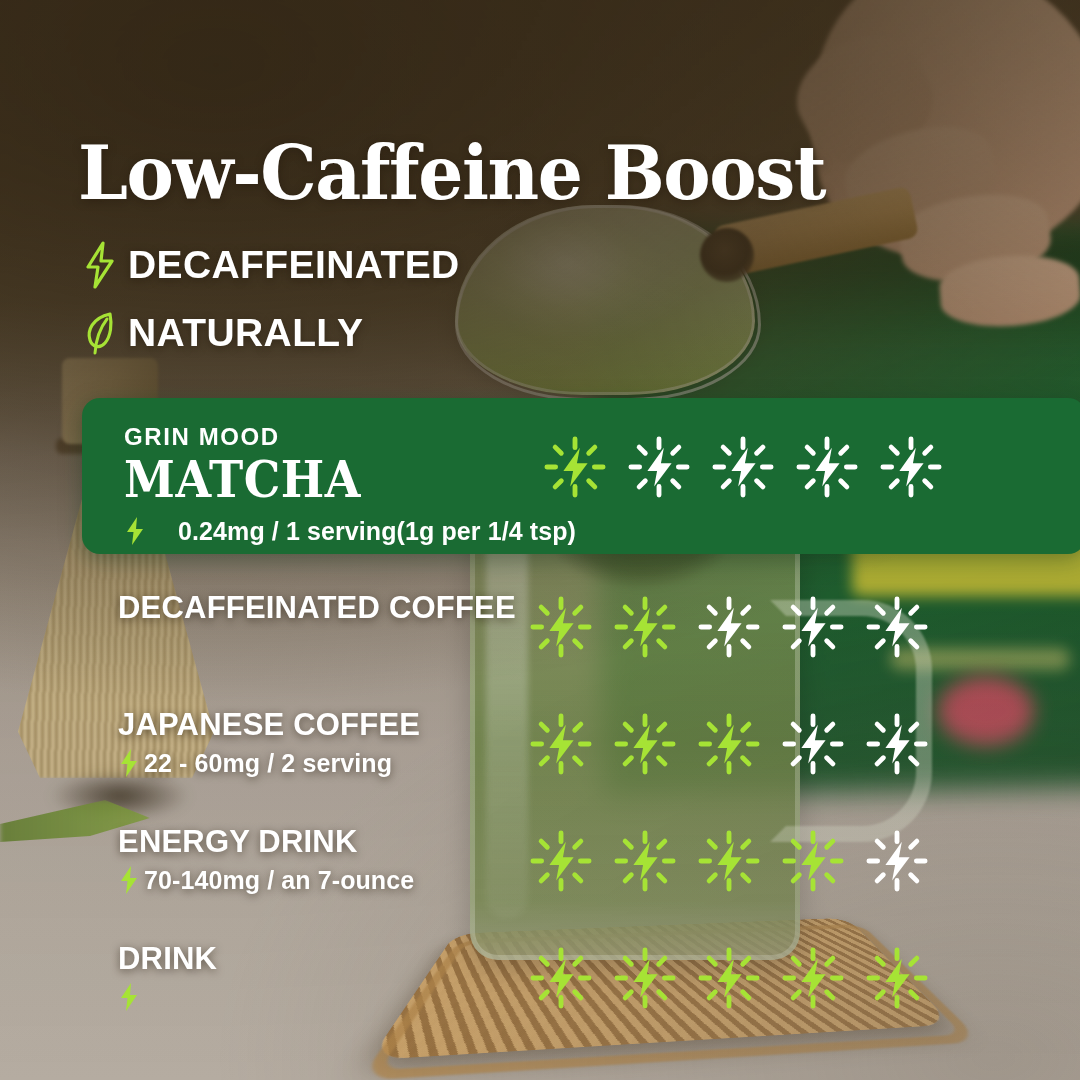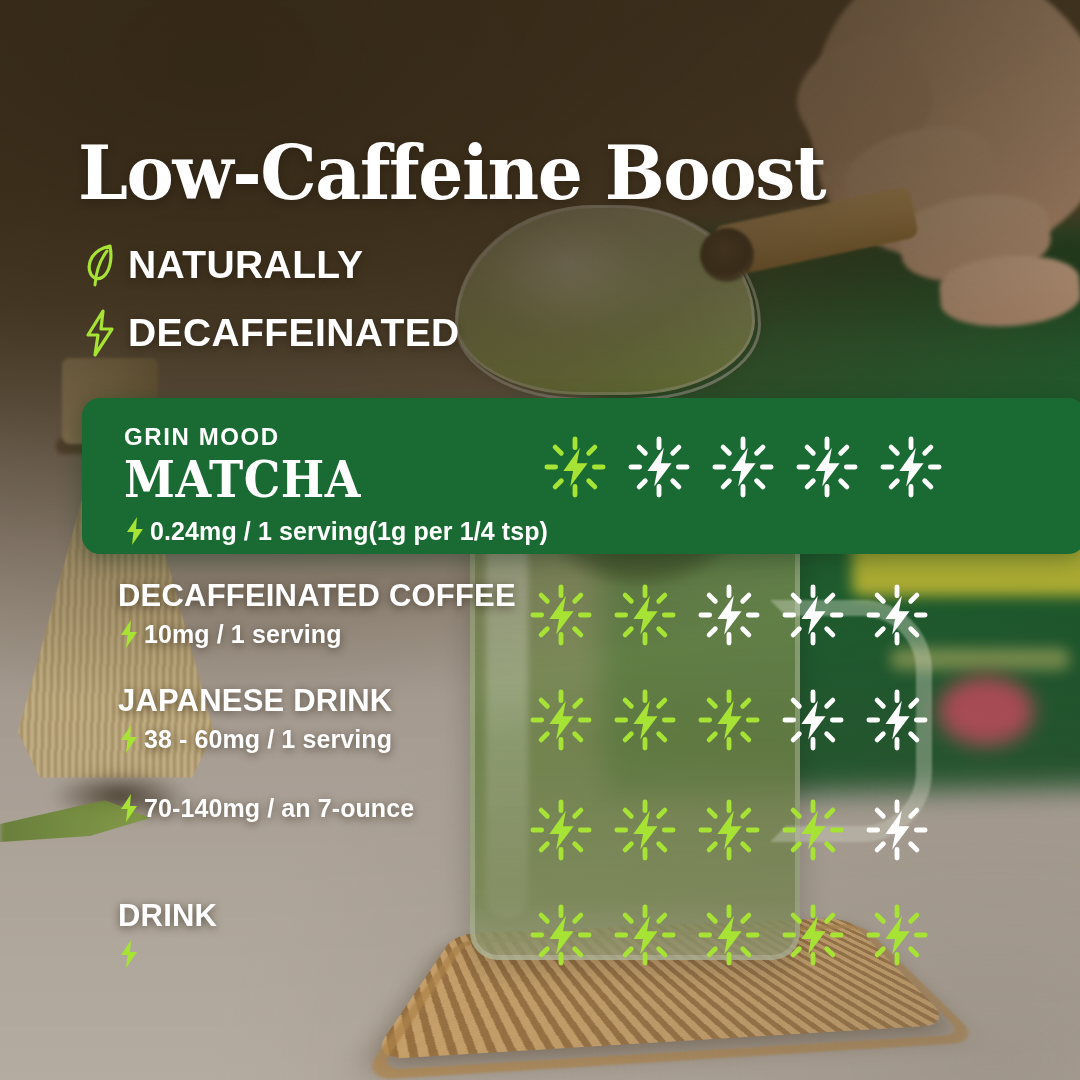--- a/index.html
+++ b/index.html
@@ -249,29 +249,30 @@
   .card-title{
     font-family:"DejaVu Serif", serif;
     font-weight:700;font-size:50px;line-height:56px;color:#ffffff;
     letter-spacing:.5px;transform:scaleX(.92);transform-origin:left center;
     margin-top:2px;
   }
   .card-sub{
     display:flex;align-items:center;margin-top:8px;
     font-size:25px;font-weight:700;color:#ffffff;letter-spacing:.1px;
     white-space:nowrap;
+    gap:28px;
   }
   .card-bolts{position:absolute;left:462px;top:38px;display:flex;gap:22px;}
 
   
   .rows{position:absolute;left:118px;top:578px;width:880px;}
   .row{position:relative;height:105px;}
   .row-name{
     font-size:31px;font-weight:700;color:#ffffff;letter-spacing:.2px;
-    text-shadow:0 2px 8px rgba(30,20,8,.55);white-space:nowrap;
+    text-shadow:0 2px 8px rgba(30,20,8,.55);white-space:nowrap;margin-top:12px;
   }
   .row-sub{
     display:flex;align-items:center;margin-top:5px;
     font-size:25px;font-weight:700;color:#ffffff;letter-spacing:.1px;
     text-shadow:0 2px 8px rgba(30,20,8,.55);white-space:nowrap;
   }
   .row-bolts{position:absolute;left:412px;top:6px;display:flex;gap:22px;}
 
   .inline-bolt{display:inline-flex;margin-right:4px;}
 
@@ -322,38 +323,38 @@
 
     <div class="bg-vignette"></div>
     <div class="photo-warm"></div>
   </div>
 
   <div class="content">
 
     <div class="title">Low-Caffeine Boost</div>
 
     <div class="claims">
+
+      <div class="claim-row">
+        <span class="claim-ico">
+          <svg width="36" height="50" viewBox="0 0 36 50">
+            <path d="M21 3 L6 27 L16 27 L13 47 L30 21 L19 21 Z" fill="none" stroke="#a6e335" stroke-width="3.2" stroke-linejoin="round"></path>
+          </svg>
+        </span>
+        <span class="claim-txt">DECAFFEINATED</span>
+      </div>
 
       <div class="claim-row">
         <span class="claim-ico">
           <svg width="40" height="48" viewBox="0 0 40 48">
             <path d="M30 5 C12 9 7 22 10 31 C12 38 20 40 25 34 C31 27 32 15 30 5 Z" fill="none" stroke="#a6e335" stroke-width="3.2" stroke-linejoin="round"></path>
             <path d="M27 10 C20 19 16 30 15 44" fill="none" stroke="#a6e335" stroke-width="3" stroke-linecap="round"></path>
           </svg>
         </span>
         <span class="claim-txt">NATURALLY</span>
-      </div>
-
-      <div class="claim-row">
-        <span class="claim-ico">
-          <svg width="36" height="50" viewBox="0 0 36 50">
-            <path d="M21 3 L6 27 L16 27 L13 47 L30 21 L19 21 Z" fill="none" stroke="#a6e335" stroke-width="3.2" stroke-linejoin="round"></path>
-          </svg>
-        </span>
-        <span class="claim-txt">DECAFFEINATED</span>
       </div>
 
     </div>
 
     <div class="card">
       <div class="card-inner">
         <div class="card-kicker">GRIN MOOD</div>
         <div class="card-title">MATCHA</div>
         <div class="card-sub">
           <span class="inline-bolt">
@@ -440,27 +441,108 @@
               <path d="M37 12 L20 36 L30 36 L27 52 L45 28 L34 28 Z" fill="#ffffff"></path>
             </svg>
           </span>
         </div>
     </div>
 
     <div class="rows">
 
       <div class="row">
         <div class="row-name">DECAFFEINATED COFFEE</div>
+        <div class="row-bolts">
+            <span>
+              <svg width="62" height="62" viewBox="0 0 64 64">
+                <g stroke="#a6e335" stroke-width="5" stroke-linecap="round">
+                  <line x1="52.00" y1="32.00" x2="61.00" y2="32.00"></line>
+                  <line x1="46.14" y1="46.14" x2="52.51" y2="52.51"></line>
+                  <line x1="32.00" y1="52.00" x2="32.00" y2="61.00"></line>
+                  <line x1="17.86" y1="46.14" x2="11.49" y2="52.51"></line>
+                  <line x1="12.00" y1="32.00" x2="3.00" y2="32.00"></line>
+                  <line x1="17.86" y1="17.86" x2="11.49" y2="11.49"></line>
+                  <line x1="32.00" y1="12.00" x2="32.00" y2="3.00"></line>
+                  <line x1="46.14" y1="17.86" x2="52.51" y2="11.49"></line>
+                </g>
+                <path d="M37 12 L20 36 L30 36 L27 52 L45 28 L34 28 Z" fill="#a6e335"></path>
+              </svg>
+            </span>
+            <span>
+              <svg width="62" height="62" viewBox="0 0 64 64">
+                <g stroke="#a6e335" stroke-width="5" stroke-linecap="round">
+                  <line x1="52.00" y1="32.00" x2="61.00" y2="32.00"></line>
+                  <line x1="46.14" y1="46.14" x2="52.51" y2="52.51"></line>
+                  <line x1="32.00" y1="52.00" x2="32.00" y2="61.00"></line>
+                  <line x1="17.86" y1="46.14" x2="11.49" y2="52.51"></line>
+                  <line x1="12.00" y1="32.00" x2="3.00" y2="32.00"></line>
+                  <line x1="17.86" y1="17.86" x2="11.49" y2="11.49"></line>
+                  <line x1="32.00" y1="12.00" x2="32.00" y2="3.00"></line>
+                  <line x1="46.14" y1="17.86" x2="52.51" y2="11.49"></line>
+                </g>
+                <path d="M37 12 L20 36 L30 36 L27 52 L45 28 L34 28 Z" fill="#a6e335"></path>
+              </svg>
+            </span>
+            <span>
+              <svg width="62" height="62" viewBox="0 0 64 64">
+                <g stroke="#ffffff" stroke-width="5" stroke-linecap="round">
+                  <line x1="52.00" y1="32.00" x2="61.00" y2="32.00"></line>
+                  <line x1="46.14" y1="46.14" x2="52.51" y2="52.51"></line>
+                  <line x1="32.00" y1="52.00" x2="32.00" y2="61.00"></line>
+                  <line x1="17.86" y1="46.14" x2="11.49" y2="52.51"></line>
+                  <line x1="12.00" y1="32.00" x2="3.00" y2="32.00"></line>
+                  <line x1="17.86" y1="17.86" x2="11.49" y2="11.49"></line>
+                  <line x1="32.00" y1="12.00" x2="32.00" y2="3.00"></line>
+                  <line x1="46.14" y1="17.86" x2="52.51" y2="11.49"></line>
+                </g>
+                <path d="M37 12 L20 36 L30 36 L27 52 L45 28 L34 28 Z" fill="#ffffff"></path>
+              </svg>
+            </span>
+            <span>
+              <svg width="62" height="62" viewBox="0 0 64 64">
+                <g stroke="#ffffff" stroke-width="5" stroke-linecap="round">
+                  <line x1="52.00" y1="32.00" x2="61.00" y2="32.00"></line>
+                  <line x1="46.14" y1="46.14" x2="52.51" y2="52.51"></line>
+                  <line x1="32.00" y1="52.00" x2="32.00" y2="61.00"></line>
+                  <line x1="17.86" y1="46.14" x2="11.49" y2="52.51"></line>
+                  <line x1="12.00" y1="32.00" x2="3.00" y2="32.00"></line>
+                  <line x1="17.86" y1="17.86" x2="11.49" y2="11.49"></line>
+                  <line x1="32.00" y1="12.00" x2="32.00" y2="3.00"></line>
+                  <line x1="46.14" y1="17.86" x2="52.51" y2="11.49"></line>
+                </g>
+                <path d="M37 12 L20 36 L30 36 L27 52 L45 28 L34 28 Z" fill="#ffffff"></path>
+              </svg>
+            </span>
+            <span>
+              <svg width="62" height="62" viewBox="0 0 64 64">
+                <g stroke="#ffffff" stroke-width="5" stroke-linecap="round">
+                  <line x1="52.00" y1="32.00" x2="61.00" y2="32.00"></line>
+                  <line x1="46.14" y1="46.14" x2="52.51" y2="52.51"></line>
+                  <line x1="32.00" y1="52.00" x2="32.00" y2="61.00"></line>
+                  <line x1="17.86" y1="46.14" x2="11.49" y2="52.51"></line>
+                  <line x1="12.00" y1="32.00" x2="3.00" y2="32.00"></line>
+                  <line x1="17.86" y1="17.86" x2="11.49" y2="11.49"></line>
+                  <line x1="32.00" y1="12.00" x2="32.00" y2="3.00"></line>
+                  <line x1="46.14" y1="17.86" x2="52.51" y2="11.49"></line>
+                </g>
+                <path d="M37 12 L20 36 L30 36 L27 52 L45 28 L34 28 Z" fill="#ffffff"></path>
+              </svg>
+            </span>
+          </div>
+      </div>
+
+      <div class="row">
+        <div class="row-name">JAPANESE COFFEE</div>
         <div class="row-sub">
           <span class="inline-bolt">
             <svg width="22" height="30" viewBox="0 0 22 30">
                 <path d="M13 1 L3 16 L9.5 16 L8 29 L19 13 L12 13 Z" fill="#a6e335"></path>
               </svg>
           </span>
-          <span>10mg / 1 serving</span>
+          <span>22 - 60mg / 2 serving</span>
         </div>
         <div class="row-bolts">
             <span>
               <svg width="62" height="62" viewBox="0 0 64 64">
                 <g stroke="#a6e335" stroke-width="5" stroke-linecap="round">
                   <line x1="52.00" y1="32.00" x2="61.00" y2="32.00"></line>
                   <line x1="46.14" y1="46.14" x2="52.51" y2="52.51"></line>
                   <line x1="32.00" y1="52.00" x2="32.00" y2="61.00"></line>
                   <line x1="17.86" y1="46.14" x2="11.49" y2="52.51"></line>
                   <line x1="12.00" y1="32.00" x2="3.00" y2="32.00"></line>
@@ -481,31 +563,31 @@
                   <line x1="12.00" y1="32.00" x2="3.00" y2="32.00"></line>
                   <line x1="17.86" y1="17.86" x2="11.49" y2="11.49"></line>
                   <line x1="32.00" y1="12.00" x2="32.00" y2="3.00"></line>
                   <line x1="46.14" y1="17.86" x2="52.51" y2="11.49"></line>
                 </g>
                 <path d="M37 12 L20 36 L30 36 L27 52 L45 28 L34 28 Z" fill="#a6e335"></path>
               </svg>
             </span>
             <span>
               <svg width="62" height="62" viewBox="0 0 64 64">
-                <g stroke="#ffffff" stroke-width="5" stroke-linecap="round">
-                  <line x1="52.00" y1="32.00" x2="61.00" y2="32.00"></line>
-                  <line x1="46.14" y1="46.14" x2="52.51" y2="52.51"></line>
-                  <line x1="32.00" y1="52.00" x2="32.00" y2="61.00"></line>
-                  <line x1="17.86" y1="46.14" x2="11.49" y2="52.51"></line>
-                  <line x1="12.00" y1="32.00" x2="3.00" y2="32.00"></line>
-                  <line x1="17.86" y1="17.86" x2="11.49" y2="11.49"></line>
-                  <line x1="32.00" y1="12.00" x2="32.00" y2="3.00"></line>
-                  <line x1="46.14" y1="17.86" x2="52.51" y2="11.49"></line>
-                </g>
-                <path d="M37 12 L20 36 L30 36 L27 52 L45 28 L34 28 Z" fill="#ffffff"></path>
+                <g stroke="#a6e335" stroke-width="5" stroke-linecap="round">
+                  <line x1="52.00" y1="32.00" x2="61.00" y2="32.00"></line>
+                  <line x1="46.14" y1="46.14" x2="52.51" y2="52.51"></line>
+                  <line x1="32.00" y1="52.00" x2="32.00" y2="61.00"></line>
+                  <line x1="17.86" y1="46.14" x2="11.49" y2="52.51"></line>
+                  <line x1="12.00" y1="32.00" x2="3.00" y2="32.00"></line>
+                  <line x1="17.86" y1="17.86" x2="11.49" y2="11.49"></line>
+                  <line x1="32.00" y1="12.00" x2="32.00" y2="3.00"></line>
+                  <line x1="46.14" y1="17.86" x2="52.51" y2="11.49"></line>
+                </g>
+                <path d="M37 12 L20 36 L30 36 L27 52 L45 28 L34 28 Z" fill="#a6e335"></path>
               </svg>
             </span>
             <span>
               <svg width="62" height="62" viewBox="0 0 64 64">
                 <g stroke="#ffffff" stroke-width="5" stroke-linecap="round">
                   <line x1="52.00" y1="32.00" x2="61.00" y2="32.00"></line>
                   <line x1="46.14" y1="46.14" x2="52.51" y2="52.51"></line>
                   <line x1="32.00" y1="52.00" x2="32.00" y2="61.00"></line>
                   <line x1="17.86" y1="46.14" x2="11.49" y2="52.51"></line>
                   <line x1="12.00" y1="32.00" x2="3.00" y2="32.00"></line>
@@ -528,109 +610,21 @@
                   <line x1="32.00" y1="12.00" x2="32.00" y2="3.00"></line>
                   <line x1="46.14" y1="17.86" x2="52.51" y2="11.49"></line>
                 </g>
                 <path d="M37 12 L20 36 L30 36 L27 52 L45 28 L34 28 Z" fill="#ffffff"></path>
               </svg>
             </span>
           </div>
       </div>
 
       <div class="row">
-        <div class="row-name">JAPANESE DRINK</div>
-        <div class="row-sub">
-          <span class="inline-bolt">
-            <svg width="22" height="30" viewBox="0 0 22 30">
-                <path d="M13 1 L3 16 L9.5 16 L8 29 L19 13 L12 13 Z" fill="#a6e335"></path>
-              </svg>
-          </span>
-          <span>38 - 60mg / 1 serving</span>
-        </div>
-        <div class="row-bolts">
-            <span>
-              <svg width="62" height="62" viewBox="0 0 64 64">
-                <g stroke="#a6e335" stroke-width="5" stroke-linecap="round">
-                  <line x1="52.00" y1="32.00" x2="61.00" y2="32.00"></line>
-                  <line x1="46.14" y1="46.14" x2="52.51" y2="52.51"></line>
-                  <line x1="32.00" y1="52.00" x2="32.00" y2="61.00"></line>
-                  <line x1="17.86" y1="46.14" x2="11.49" y2="52.51"></line>
-                  <line x1="12.00" y1="32.00" x2="3.00" y2="32.00"></line>
-                  <line x1="17.86" y1="17.86" x2="11.49" y2="11.49"></line>
-                  <line x1="32.00" y1="12.00" x2="32.00" y2="3.00"></line>
-                  <line x1="46.14" y1="17.86" x2="52.51" y2="11.49"></line>
-                </g>
-                <path d="M37 12 L20 36 L30 36 L27 52 L45 28 L34 28 Z" fill="#a6e335"></path>
-              </svg>
-            </span>
-            <span>
-              <svg width="62" height="62" viewBox="0 0 64 64">
-                <g stroke="#a6e335" stroke-width="5" stroke-linecap="round">
-                  <line x1="52.00" y1="32.00" x2="61.00" y2="32.00"></line>
-                  <line x1="46.14" y1="46.14" x2="52.51" y2="52.51"></line>
-                  <line x1="32.00" y1="52.00" x2="32.00" y2="61.00"></line>
-                  <line x1="17.86" y1="46.14" x2="11.49" y2="52.51"></line>
-                  <line x1="12.00" y1="32.00" x2="3.00" y2="32.00"></line>
-                  <line x1="17.86" y1="17.86" x2="11.49" y2="11.49"></line>
-                  <line x1="32.00" y1="12.00" x2="32.00" y2="3.00"></line>
-                  <line x1="46.14" y1="17.86" x2="52.51" y2="11.49"></line>
-                </g>
-                <path d="M37 12 L20 36 L30 36 L27 52 L45 28 L34 28 Z" fill="#a6e335"></path>
-              </svg>
-            </span>
-            <span>
-              <svg width="62" height="62" viewBox="0 0 64 64">
-                <g stroke="#a6e335" stroke-width="5" stroke-linecap="round">
-                  <line x1="52.00" y1="32.00" x2="61.00" y2="32.00"></line>
-                  <line x1="46.14" y1="46.14" x2="52.51" y2="52.51"></line>
-                  <line x1="32.00" y1="52.00" x2="32.00" y2="61.00"></line>
-                  <line x1="17.86" y1="46.14" x2="11.49" y2="52.51"></line>
-                  <line x1="12.00" y1="32.00" x2="3.00" y2="32.00"></line>
-                  <line x1="17.86" y1="17.86" x2="11.49" y2="11.49"></line>
-                  <line x1="32.00" y1="12.00" x2="32.00" y2="3.00"></line>
-                  <line x1="46.14" y1="17.86" x2="52.51" y2="11.49"></line>
-                </g>
-                <path d="M37 12 L20 36 L30 36 L27 52 L45 28 L34 28 Z" fill="#a6e335"></path>
-              </svg>
-            </span>
-            <span>
-              <svg width="62" height="62" viewBox="0 0 64 64">
-                <g stroke="#ffffff" stroke-width="5" stroke-linecap="round">
-                  <line x1="52.00" y1="32.00" x2="61.00" y2="32.00"></line>
-                  <line x1="46.14" y1="46.14" x2="52.51" y2="52.51"></line>
-                  <line x1="32.00" y1="52.00" x2="32.00" y2="61.00"></line>
-                  <line x1="17.86" y1="46.14" x2="11.49" y2="52.51"></line>
-                  <line x1="12.00" y1="32.00" x2="3.00" y2="32.00"></line>
-                  <line x1="17.86" y1="17.86" x2="11.49" y2="11.49"></line>
-                  <line x1="32.00" y1="12.00" x2="32.00" y2="3.00"></line>
-                  <line x1="46.14" y1="17.86" x2="52.51" y2="11.49"></line>
-                </g>
-                <path d="M37 12 L20 36 L30 36 L27 52 L45 28 L34 28 Z" fill="#ffffff"></path>
-              </svg>
-            </span>
-            <span>
-              <svg width="62" height="62" viewBox="0 0 64 64">
-                <g stroke="#ffffff" stroke-width="5" stroke-linecap="round">
-                  <line x1="52.00" y1="32.00" x2="61.00" y2="32.00"></line>
-                  <line x1="46.14" y1="46.14" x2="52.51" y2="52.51"></line>
-                  <line x1="32.00" y1="52.00" x2="32.00" y2="61.00"></line>
-                  <line x1="17.86" y1="46.14" x2="11.49" y2="52.51"></line>
-                  <line x1="12.00" y1="32.00" x2="3.00" y2="32.00"></line>
-                  <line x1="17.86" y1="17.86" x2="11.49" y2="11.49"></line>
-                  <line x1="32.00" y1="12.00" x2="32.00" y2="3.00"></line>
-                  <line x1="46.14" y1="17.86" x2="52.51" y2="11.49"></line>
-                </g>
-                <path d="M37 12 L20 36 L30 36 L27 52 L45 28 L34 28 Z" fill="#ffffff"></path>
-              </svg>
-            </span>
-          </div>
-      </div>
-
-      <div class="row">
+        <div class="row-name">ENERGY DRINK</div>
         <div class="row-sub">
           <span class="inline-bolt">
             <svg width="22" height="30" viewBox="0 0 22 30">
                 <path d="M13 1 L3 16 L9.5 16 L8 29 L19 13 L12 13 Z" fill="#a6e335"></path>
               </svg>
           </span>
           <span>70-140mg / an 7-ounce</span>
         </div>
         <div class="row-bolts">
             <span>

